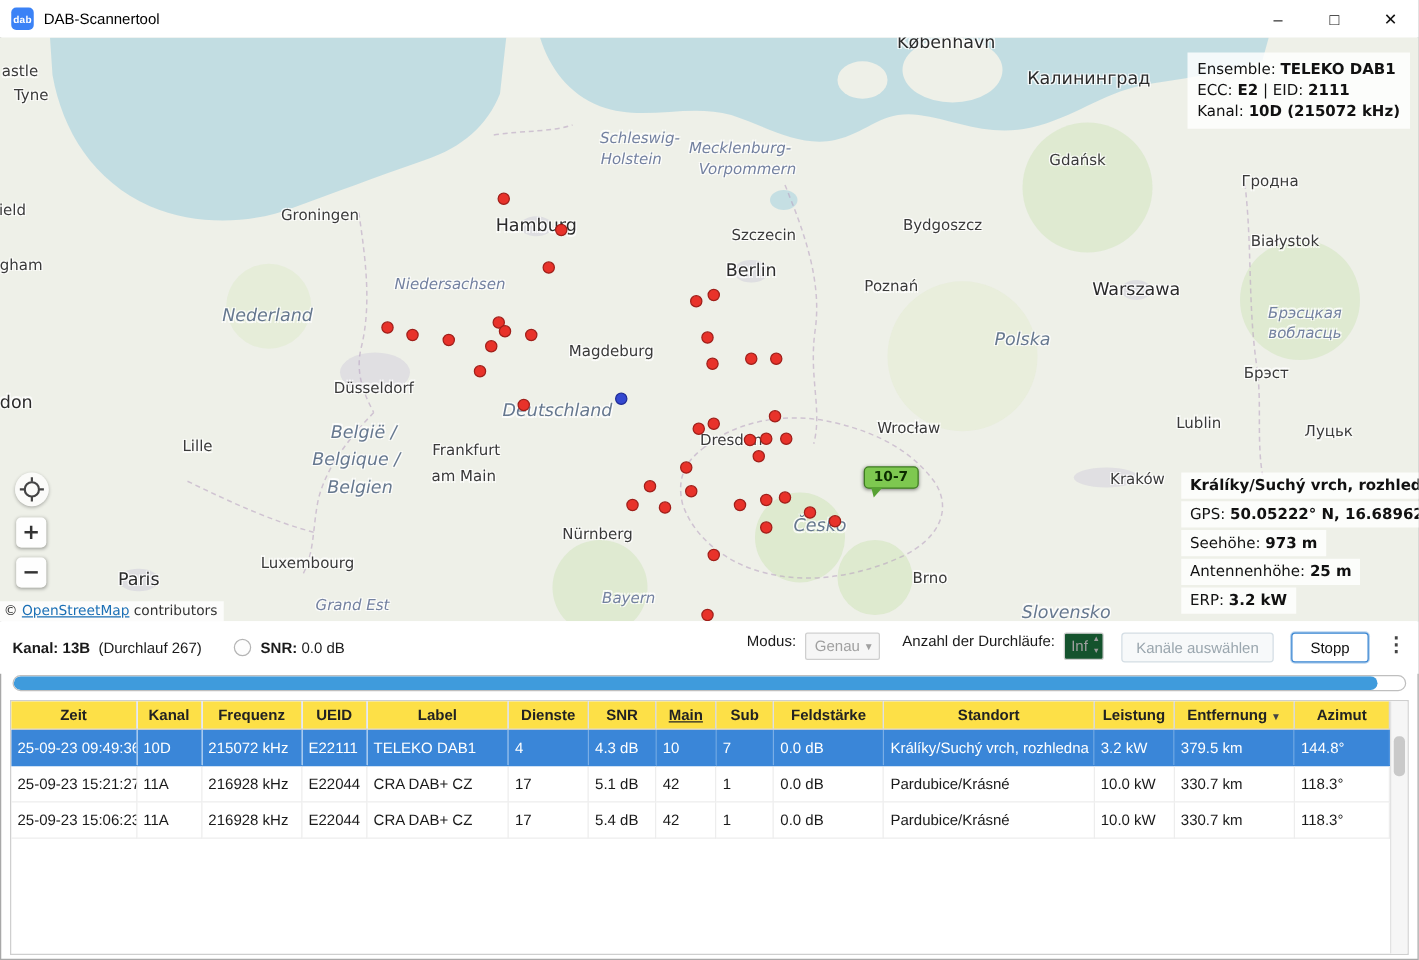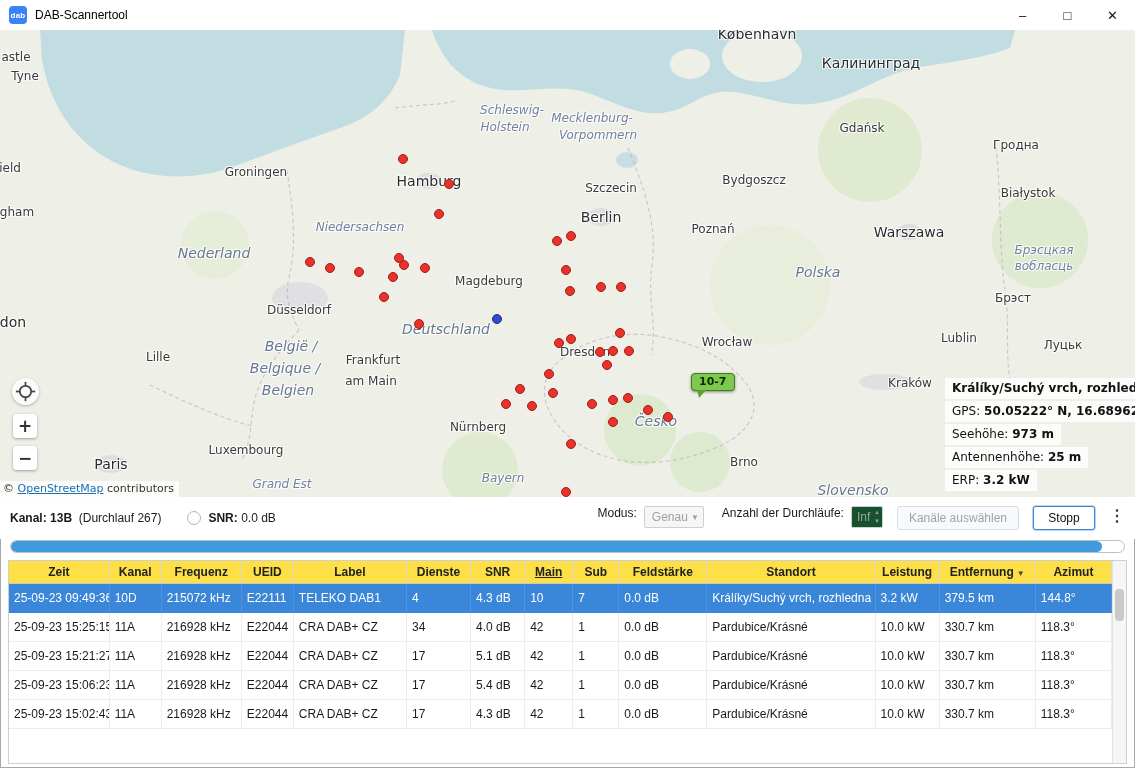--- a/index.html
+++ b/index.html
@@ -215,20 +215,37 @@
       <span class="dot red" style="left: 648px; top: 380px;"></span>
       <span class="dot red" style="left: 668px; top: 387px;"></span>
       <span class="dot red" style="left: 571px; top: 414px;"></span>
       <span class="dot red" style="left: 566px; top: 462px;"></span>
     </div>
 
   <span class="dot blue" style="left: 497px; top: 289px;"></span>
 
   <div class="marker" style="left: 691px; top: 343px;">10-7</div>
 
+  <div class="infobox ensemblebox">
+    <div>
+      <span>Ensemble:</span>
+      <b>TELEKO DAB1</b>
+    </div>
+    <div>
+      <span>ECC:</span>
+      <b>E2</b>
+      <span>|</span>
+      <span>EID:</span>
+      <b>2111</b>
+    </div>
+    <div>
+      <span>Kanal:</span>
+      <b>10D (215072 kHz)</b>
+    </div>
+  </div>
 
   <div class="infobox txbox">
     <div class="chip"><b>Králíky/Suchý vrch, rozhledna</b></div>
     <div class="chip">
       <span>GPS:</span>
       <b>50.05222° N, 16.68962° E</b>
     </div>
     <div class="chip">
       <span>Seehöhe:</span>
       <b>973 m</b>
@@ -325,36 +342,20 @@
           <td>4.3 dB</td>
           <td>10</td>
           <td>7</td>
           <td>0.0 dB</td>
           <td>Králíky/Suchý vrch, rozhledna</td>
           <td>3.2 kW</td>
           <td>379.5 km</td>
           <td>144.8°</td>
         </tr>
         <tr>
-          <td>25-09-23 15:25:15</td>
-          <td>11A</td>
-          <td>216928 kHz</td>
-          <td>E22044</td>
-          <td>CRA DAB+ CZ</td>
-          <td>34</td>
-          <td>4.0 dB</td>
-          <td>42</td>
-          <td>1</td>
-          <td>0.0 dB</td>
-          <td>Pardubice/Krásné</td>
-          <td>10.0 kW</td>
-          <td>330.7 km</td>
-          <td>118.3°</td>
-        </tr>
-        <tr>
           <td>25-09-23 15:21:27</td>
           <td>11A</td>
           <td>216928 kHz</td>
           <td>E22044</td>
           <td>CRA DAB+ CZ</td>
           <td>17</td>
           <td>5.1 dB</td>
           <td>42</td>
           <td>1</td>
           <td>0.0 dB</td>
@@ -372,34 +373,18 @@
           <td>17</td>
           <td>5.4 dB</td>
           <td>42</td>
           <td>1</td>
           <td>0.0 dB</td>
           <td>Pardubice/Krásné</td>
           <td>10.0 kW</td>
           <td>330.7 km</td>
           <td>118.3°</td>
         </tr>
-        <tr>
-          <td>25-09-23 15:02:43</td>
-          <td>11A</td>
-          <td>216928 kHz</td>
-          <td>E22044</td>
-          <td>CRA DAB+ CZ</td>
-          <td>17</td>
-          <td>4.3 dB</td>
-          <td>42</td>
-          <td>1</td>
-          <td>0.0 dB</td>
-          <td>Pardubice/Krásné</td>
-          <td>10.0 kW</td>
-          <td>330.7 km</td>
-          <td>118.3°</td>
-        </tr>
       </tbody>
   </table>
   <div class="vscroll">
     <div class="vthumb"></div>
   </div>
 </div>
 
 </body></html>

